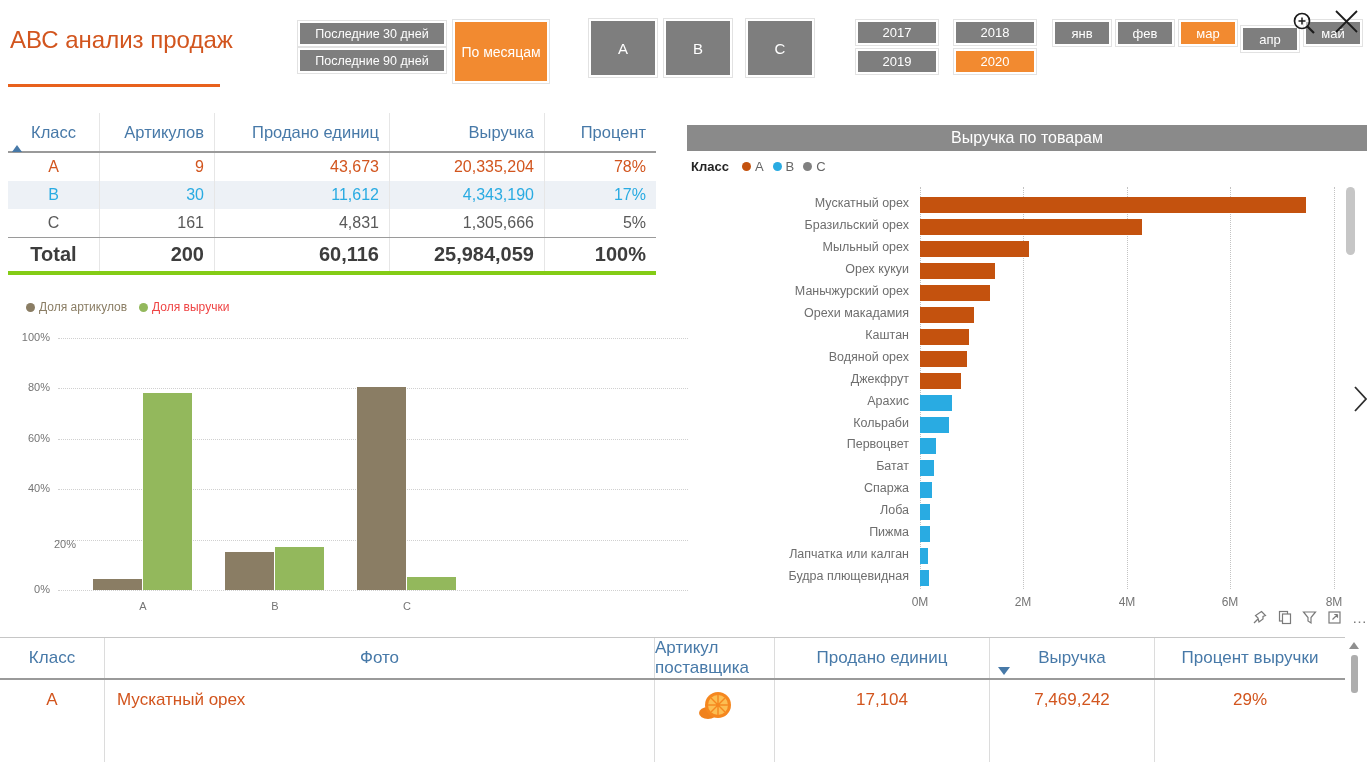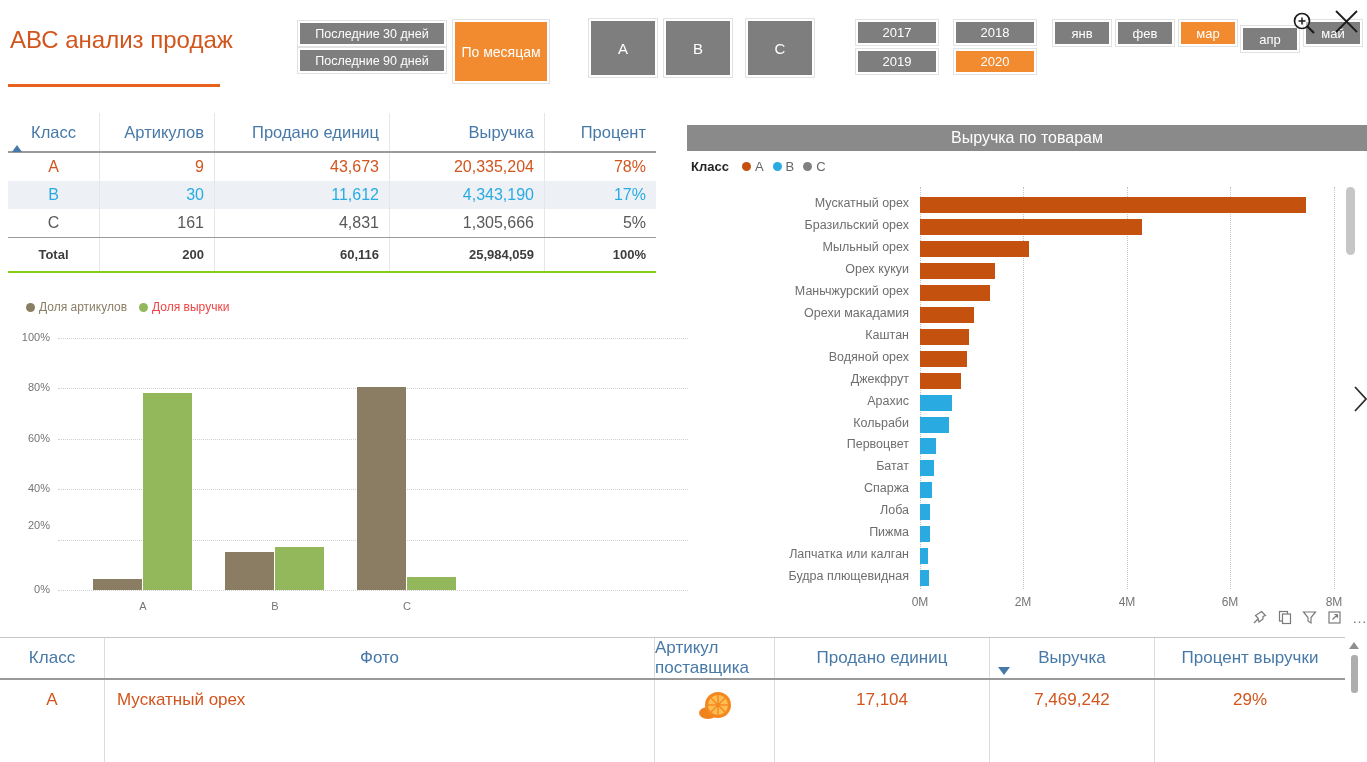--- a/index.html
+++ b/index.html
@@ -16,22 +16,22 @@
   
   #summary-table{position:absolute;left:8px;top:113px;width:648px;font-size:16px;}
   .st-row{display:grid;grid-template-columns:92px 115px 175px 155px 111px;align-items:center;}
   .st-head{height:38px;color:#4779A8;font-size:16.5px;border-bottom:2px solid #9a9a9a;}
   .st-c{height:100%;display:flex;align-items:center;border-right:1px solid #e6e6e6;position:relative;}
   .st-c:last-child{border-right:none;}
   .st-c.ctr{justify-content:center;}
   .st-c.num{justify-content:flex-end;padding-right:10px;box-sizing:border-box;}
   .st-data{height:28px;}
   .st-data.hl{background:#EDF1F6;}
-  .st-total{height:33px;font-weight:bold;color:#3D3D3D;font-size:13px;
-            border-top:1px solid #9a9a9a;border-bottom:2px solid #84cc16;}
+  .st-total{height:33px;font-weight:bold;color:#3D3D3D;font-size:20px;
+            border-top:1px solid #9a9a9a;border-bottom:4px solid #84cc16;}
   .sort-up{position:absolute;left:4px;bottom:-1px;width:0;height:0;
            border-left:5px solid transparent;border-right:5px solid transparent;border-bottom:7px solid #4779A8;}
   
   #class-chart{position:absolute;left:0;top:298px;width:692px;height:322px;}
   #class-chart-legend{position:absolute;left:26px;top:2px;display:flex;gap:12px;align-items:center;}
   .lg-item{display:flex;align-items:center;cursor:pointer;}
   .lg-dot{width:9px;height:9px;border-radius:50%;display:inline-block;margin-right:4px;}
   .lg-tx{font-size:12px;}
   .grid-h{position:absolute;height:0;border-top:1px dotted #d0d0d0;}
   .ytick{position:absolute;left:0;width:50px;text-align:right;font-size:11px;color:#757575;}
@@ -158,21 +158,21 @@
           <span class="lg-tx" style="color: rgb(138, 125, 100);">Доля артикулов</span>
         </div>
         <div class="lg-item">
           <span class="lg-dot" style="background: rgb(147, 184, 92);"></span>
           <span class="lg-tx" style="color: #ef4444;">Доля выручки</span>
         </div>
       </div>
   <div class="grid-h" style="top: 292px; left: 58px; width: 630px;"></div>
       <div class="ytick" style="top: 285px;">0%</div>
       <div class="grid-h" style="top: 241.6px; left: 58px; width: 630px;"></div>
-      <div class="ytick" style="top: 221px;">20%</div>
+      <div class="ytick" style="top: 240px; padding-left: 26px;">20%</div>
       <div class="grid-h" style="top: 191.2px; left: 58px; width: 630px;"></div>
       <div class="ytick" style="top: 184.2px;">40%</div>
       <div class="grid-h" style="top: 140.8px; left: 58px; width: 630px;"></div>
       <div class="ytick" style="top: 133.8px;">60%</div>
       <div class="grid-h" style="top: 90.4px; left: 58px; width: 630px;"></div>
       <div class="ytick" style="top: 83.4px;">80%</div>
       <div class="grid-h" style="top: 40px; left: 58px; width: 630px;"></div>
       <div class="ytick" style="top: 33px;">100%</div>
       <div class="vbar" style="left: 93px; width: 49px; top: 281px; height: 11px; background: rgb(138, 125, 100);"></div>
       <div class="vbar" style="left: 143px; width: 49px; top: 95px; height: 197px; background: rgb(147, 184, 92);"></div>

